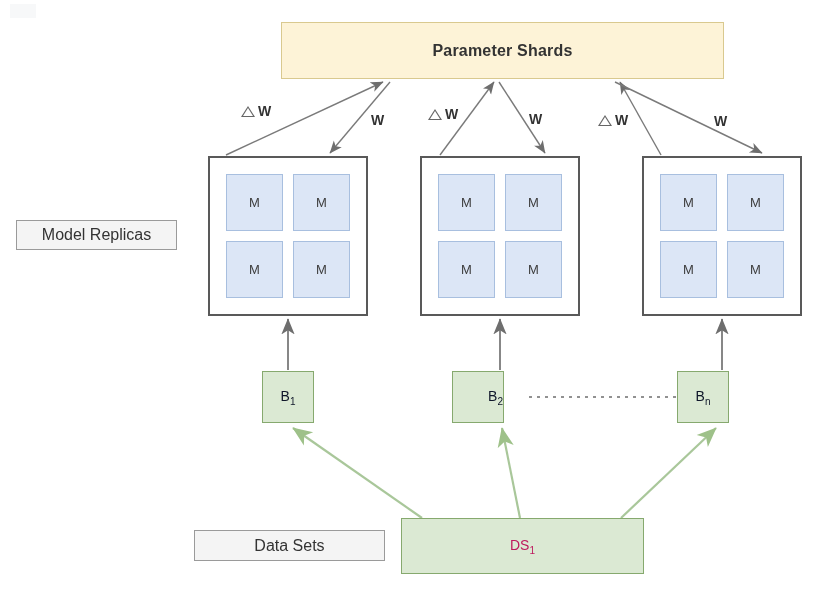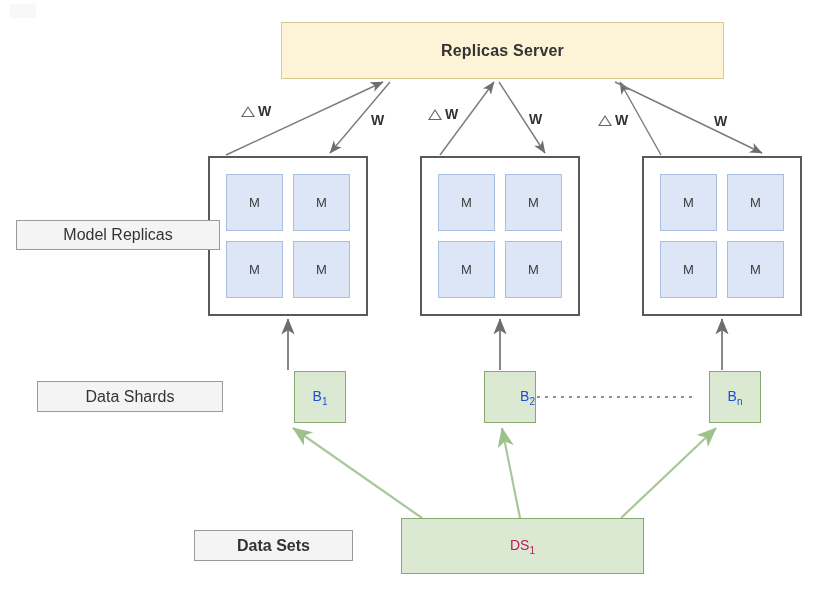--- a/index.html
+++ b/index.html
@@ -80,22 +80,21 @@
     font-weight: normal;
   }
   
   .shard {
     background: #dbe9d3;
     border: 1px solid #86a96e;
     width: 52px;
     height: 52px;
     top: 371px;
     font-size: 14px;
-    color: #1d4ed8;
-    margin-left: 32px;
+    color: #0f172a;
   }
   #shard-1 { left: 262px; }
   #shard-2 { left: 452px; justify-content: flex-end; }
   #shard-3 { left: 677px; }
   .sub { font-size: 10px; vertical-align: sub; }
   
   #dataset-1 {
     left: 401px;
     top: 518px;
     width: 243px;
@@ -106,23 +105,23 @@
     color: #be185d;
   }
   
   .caption {
     background: #f4f4f4;
     border: 1px solid #9a9a9a;
     font-size: 16px;
     color: #333333;
     padding: 3px 10px;
   }
-  #caption-model-replicas { left: 16px; top: 220px; width: 204px; height: 30px; }
+  #caption-model-replicas { left: 16px; top: 220px; width: 161px; height: 30px; }
   #caption-data-shards    { left: 37px; top: 381px; width: 186px; height: 31px; }
-  #caption-data-sets      { left: 194px; top: 530px; width: 159px; height: 31px; font-weight: bold; }
+  #caption-data-sets      { left: 194px; top: 530px; width: 191px; height: 31px; }
   
   .edge-label {
     position: absolute;
     font-size: 14px;
     font-weight: bold;
     color: #333333;
     white-space: nowrap;
   }
   .tri {
     display: inline-block;
@@ -193,21 +192,21 @@
     <line x1="722" y1="370" x2="722" y2="319" stroke="#7a7a7a" stroke-width="1.8" marker-end="url(#arrow-gray)"></line>
 
     <line x1="529" y1="397" x2="693" y2="397" stroke="#6e6e6e" stroke-width="1.6" stroke-dasharray="3 5"></line>
 
     <line x1="422" y1="518" x2="293" y2="428" stroke="#a9c79a" stroke-width="2.2" marker-end="url(#arrow-green)"></line>
     <line x1="520" y1="518" x2="502" y2="428" stroke="#a9c79a" stroke-width="2.2" marker-end="url(#arrow-green)"></line>
     <line x1="621" y1="518" x2="716" y2="428" stroke="#a9c79a" stroke-width="2.2" marker-end="url(#arrow-green)"></line>
   </svg>
 
   <div class="node" id="param-server">
-    <span>Replicas Server</span>
+    <span>Parameter Shards</span>
   </div>
 
   <div class="edge-label" id="lbl-dw-1">
     <span class="tri"></span><span>W</span>
   </div>
   <div class="edge-label" id="lbl-w-1">
     <span>W</span>
   </div>
 
   <div class="edge-label" id="lbl-dw-2">
@@ -259,16 +258,15 @@
   </div>
   <div class="node shard" id="shard-3">
     <span><span>B</span><span class="sub">n</span></span>
   </div>
 
   <div class="node" id="dataset-1">
     <span><span>DS</span><span class="sub">1</span></span>
   </div>
 
   <div class="node caption" id="caption-model-replicas">Model Replicas</div>
-  <div class="node caption" id="caption-data-shards">Data Shards</div>
   <div class="node caption" id="caption-data-sets">Data Sets</div>
 
 </div>
 
 </body></html>

